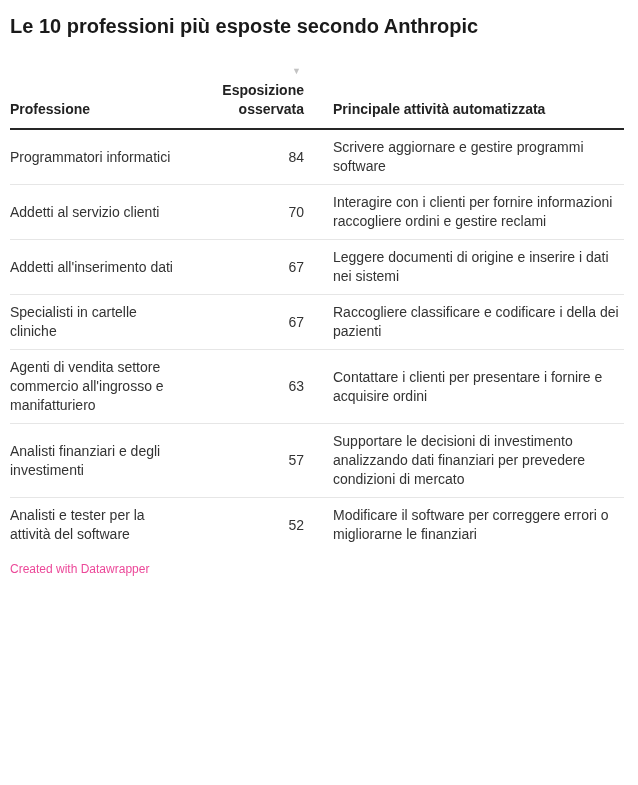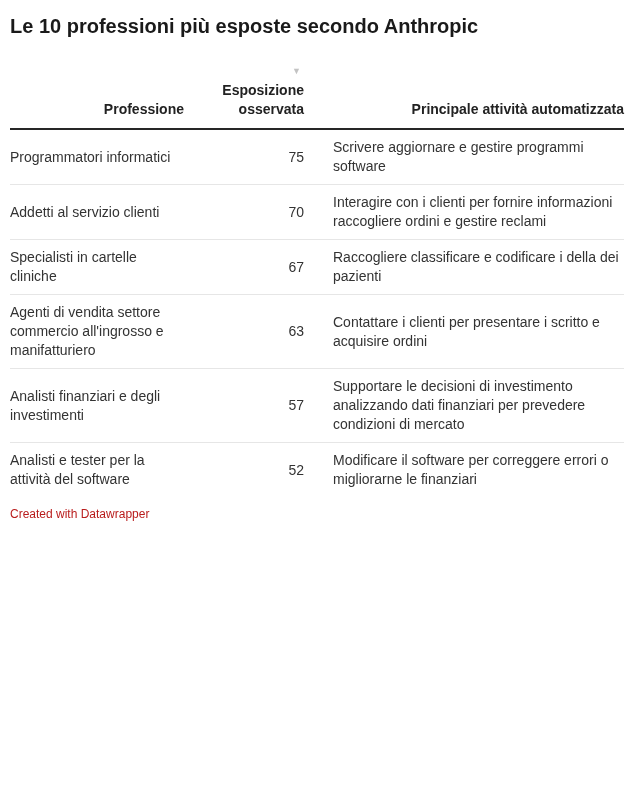--- a/index.html
+++ b/index.html
@@ -26,21 +26,21 @@
   table.dw-table {
     border-collapse: collapse;
     table-layout: fixed;
     width: 614px;
   }
   col.c1 { width: 174px; }
   col.c2 { width: 120px; }
   col.c3 { width: 320px; }
   th {
     vertical-align: bottom;
-    text-align: right;
+    text-align: left;
     font-size: 14px;
     line-height: 19px;
     font-weight: bold;
     color: #222222;
     padding: 0 0 9px 0;
     border-bottom: 2px solid #262626;
     cursor: pointer;
   }
   th.col-num { text-align: right; }
   th.col-att, td.col-att { padding-left: 29px; }
@@ -61,21 +61,21 @@
     vertical-align: middle;
     color: #333333;
     word-spacing: normal;
   }
   td.col-num { text-align: right; }
   tbody tr:last-child td { border-bottom: none; }
   .footer {
     margin-top: 10px;
     font-size: 12px;
     line-height: 15px;
-    color: #b91c1c;
+    color: #ec4899;
   }
 </style>
 </head>
 <body>
 
 <div class="page">
 
   <h1 class="title">Le 10 professioni più esposte secondo Anthropic</h1>
 
   <table class="dw-table">
@@ -90,37 +90,42 @@
         <th class="col-num">
           <span class="sort-arrow">▼</span>
           <span class="th-label">Esposizione osservata</span>
         </th>
         <th class="col-att">Principale attività automatizzata</th>
       </tr>
     </thead>
     <tbody>
       <tr>
         <td class="col-prof">Programmatori informatici</td>
-        <td class="col-num">75</td>
+        <td class="col-num">84</td>
         <td class="col-att">Scrivere aggiornare e gestire programmi software</td>
       </tr>
       <tr>
         <td class="col-prof">Addetti al servizio clienti</td>
         <td class="col-num">70</td>
         <td class="col-att">Interagire con i clienti per fornire informazioni raccogliere ordini e gestire reclami</td>
+      </tr>
+      <tr>
+        <td class="col-prof">Addetti all'inserimento dati</td>
+        <td class="col-num">67</td>
+        <td class="col-att">Leggere documenti di origine e inserire i dati nei sistemi</td>
       </tr>
       <tr>
         <td class="col-prof">Specialisti in cartelle cliniche</td>
         <td class="col-num">67</td>
         <td class="col-att">Raccogliere classificare e codificare i della dei pazienti</td>
       </tr>
       <tr>
         <td class="col-prof">Agenti di vendita settore commercio all'ingrosso e manifatturiero</td>
         <td class="col-num">63</td>
-        <td class="col-att">Contattare i clienti per presentare i scritto e acquisire ordini</td>
+        <td class="col-att">Contattare i clienti per presentare i fornire e acquisire ordini</td>
       </tr>
       <tr>
         <td class="col-prof">Analisti finanziari e degli investimenti</td>
         <td class="col-num">57</td>
         <td class="col-att">Supportare le decisioni di investimento analizzando dati finanziari per prevedere condizioni di mercato</td>
       </tr>
       <tr>
         <td class="col-prof">Analisti e tester per la attività del software</td>
         <td class="col-num">52</td>
         <td class="col-att">Modificare il software per correggere errori o migliorarne le finanziari</td>

